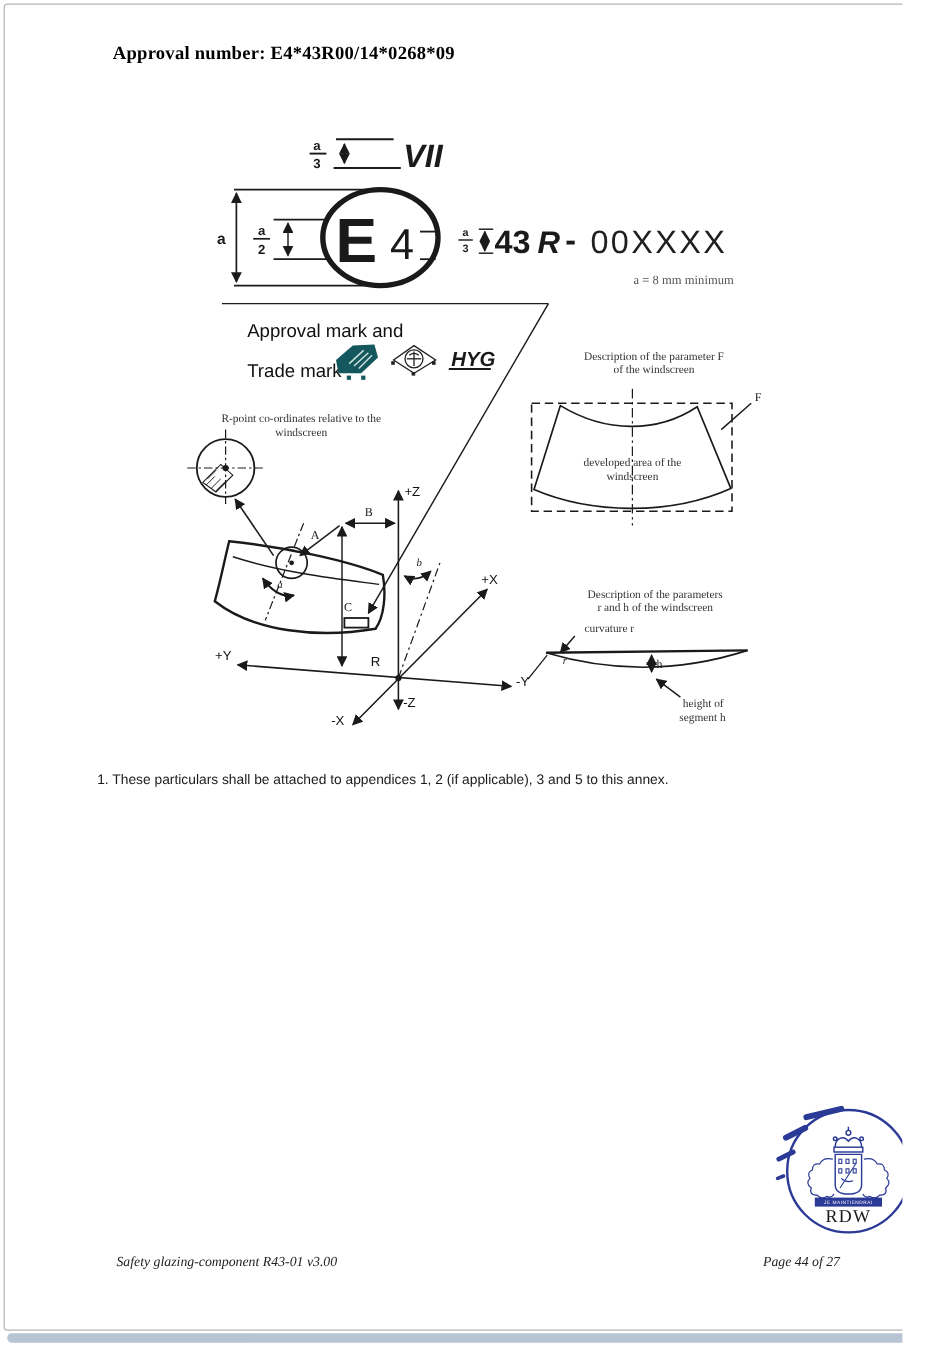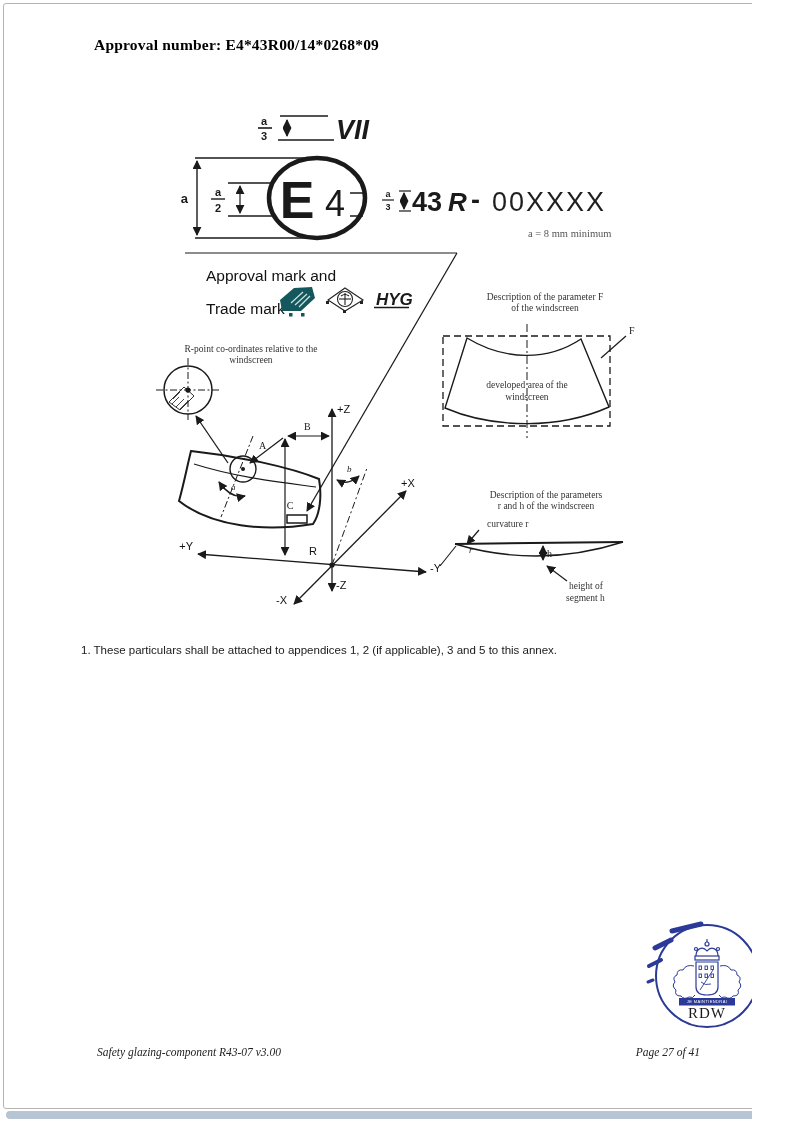--- a/index.html
+++ b/index.html
@@ -254,17 +254,17 @@
       </g>
       <g stroke-width="1">
         <path d="M75,48 q8,-2 11,4 q6,-1 6,5 q5,2 2,7 q4,4 -1,8 q2,6 -5,6 q-3,4 -8,1 q-4,2 -6,-2"></path>
       </g>
       <rect x="34" y="80" width="56" height="7.5" fill="#2b3a97" stroke="none"></rect>
     </g>
     <text class="motto" x="62" y="85.4" text-anchor="middle">JE MAINTIENDRAI</text>
     <text class="rdwtxt" x="62" y="100" text-anchor="middle" fill="#2b3a97">RDW</text>
   </svg>
 
-  <div class="foot-l">Safety glazing-component R43-07 v3.00</div>
-  <div class="foot-r">Page 27 of 41</div>
+  <div class="foot-l">Safety glazing-component R43-01 v3.00</div>
+  <div class="foot-r">Page 44 of 27</div>
 
   <div class="hscroll"></div>
 </div>
 
 </body></html>

